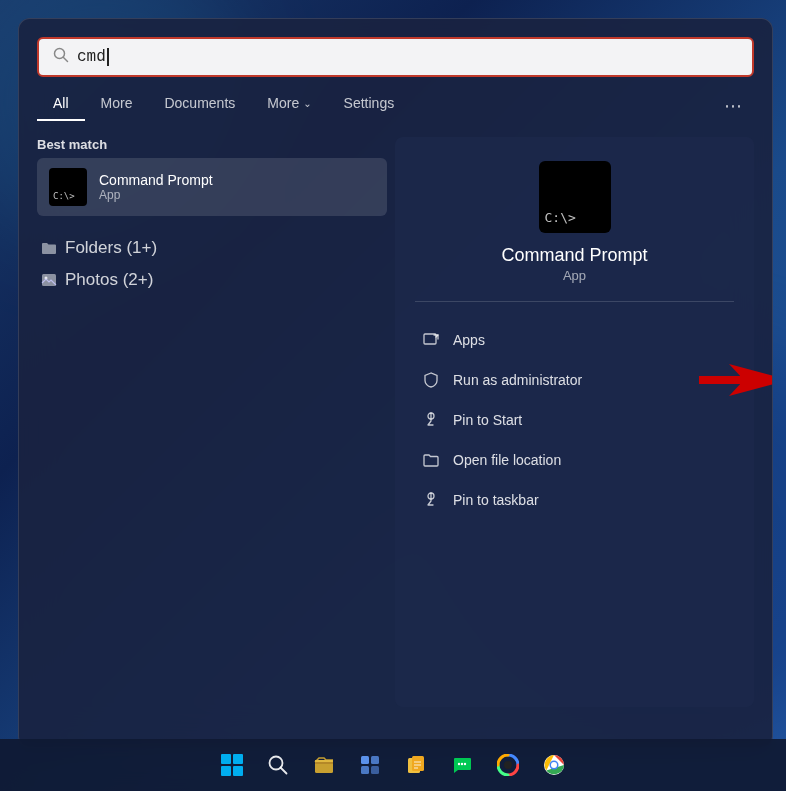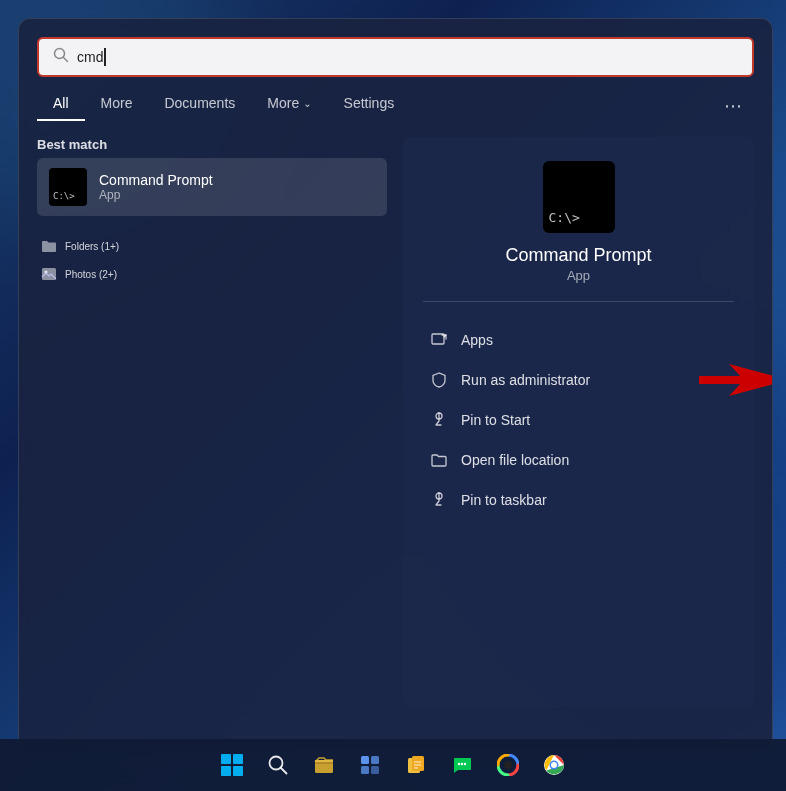--- a/index.html
+++ b/index.html
@@ -43,23 +43,23 @@
       border-radius: 6px;
       padding: 8px 14px;
       border: 2px solid #c0392b;
     }
     .search-icon-wrap {
       margin-right: 8px;
       color: #888;
       font-size: 16px;
     }
     .search-input-text {
-      font-size: 14px;
+      font-size: 16px;
       color: #222;
-      font-family: Liberation Sans, sans-serif;
+      font-family: Liberation Mono, monospace;
     }
     .search-cursor {
       display: inline-block;
       width: 2px;
       height: 18px;
       background: #222;
       vertical-align: middle;
       margin-left: 1px;
     }
 
@@ -93,21 +93,21 @@
       color: rgba(255,255,255,0.75);
       font-size: 18px;
       cursor: pointer;
       letter-spacing: 2px;
     }
 
     
     .main-content {
       display: flex;
       margin: 12px 18px 0 18px;
-      gap: 16px;
+      gap: 8px;
       height: 570px;
     }
 
     
     .left-panel {
       width: 350px;
       flex-shrink: 0;
     }
     .section-label {
       color: rgba(255,255,255,0.85);
@@ -154,21 +154,21 @@
       font-size: 12px;
     }
 
     .other-results {}
     .other-result-row {
       display: flex;
       align-items: center;
       padding: 6px 4px;
       cursor: pointer;
       color: rgba(255,255,255,0.8);
-      font-size: 10px;
+      font-size: 17px;
       gap: 8px;
     }
 
     
     .right-panel {
       flex: 1;
       background: rgba(30, 42, 75, 0.7);
       border-radius: 8px;
       padding: 24px 20px 20px 20px;
       display: flex;

